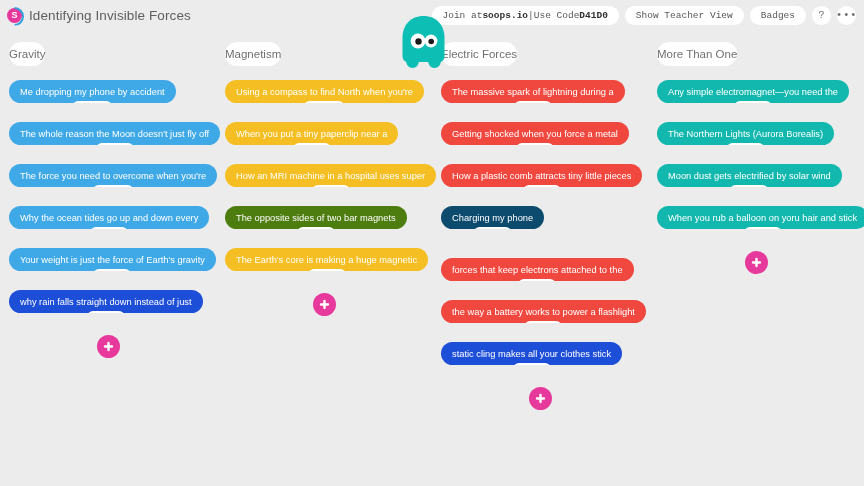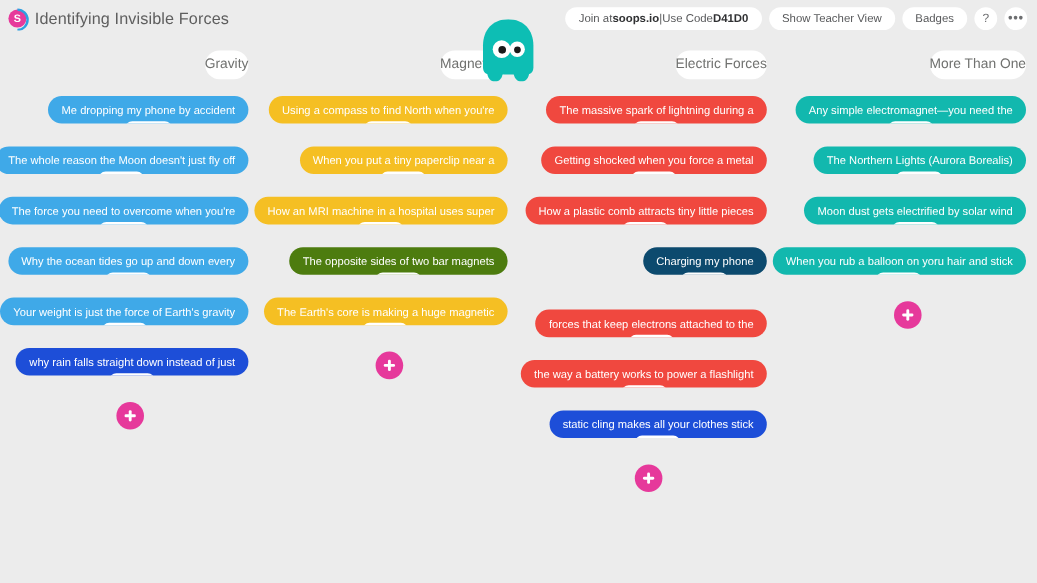--- a/index.html
+++ b/index.html
@@ -38,21 +38,21 @@
     clip-path: polygon(50% 0, 120% 0, 120% 100%, 50% 100%);
   }
   .logo-mark span {
     font-size: 9px; font-weight: bold; color: #fff;
     line-height: 1; position: relative; z-index: 2;
   }
   .app-title { font-size: 13.5px; color: #5e5e5e; letter-spacing: .1px; text-align: right; }
 
   .topbar-right {
     margin-left: auto;
-    display: flex; align-items: flex-end; gap: 6px;
+    display: flex; align-items: flex-end; gap: 6px; font-family: Liberation Mono, monospace;
   }
   .pill {
     background: #fff;
     border-radius: 11px;
     height: 19px;
     display: flex; align-items: center;
     padding: 0 11px;
     font-size: 9.5px;
     color: #57585a;
     white-space: nowrap;
@@ -78,21 +78,21 @@
   .board {
     display: flex;
     padding: 12px 0 0 0;
     gap: 0;
   }
   .column {
     width: 216px;
     flex: none;
     padding: 0 9px;
     display: flex; flex-direction: column;
-    align-items: flex-end;
+    align-items: flex-start;
   }
   .col-header {
     background: #fff;
     border-radius: 13px;
     height: 24px;
     display: flex; align-items: center; justify-content: center;
     font-size: 11.5px;
     color: #70716f;
     margin-bottom: 14px;
   }

